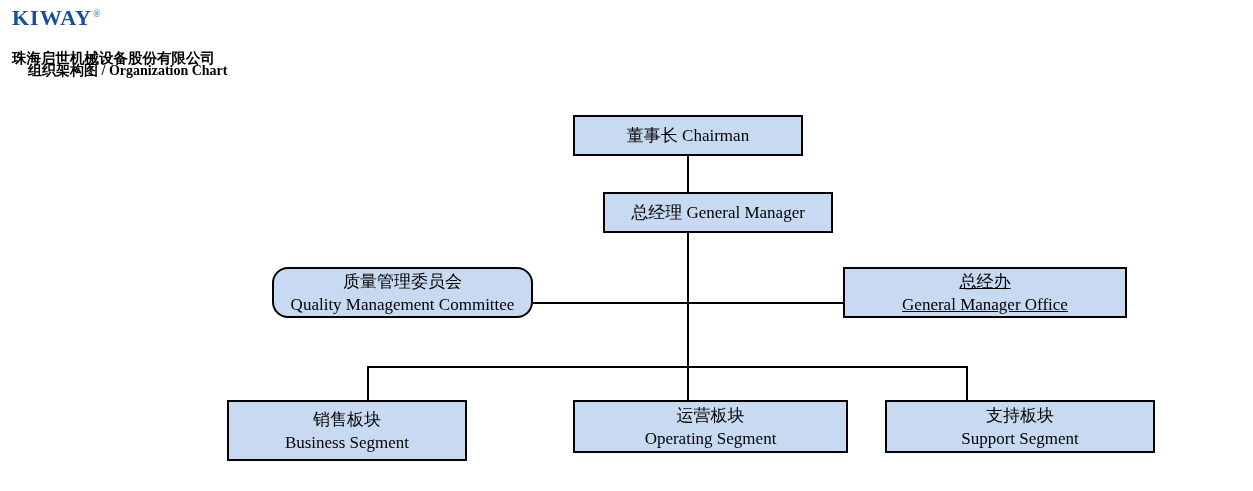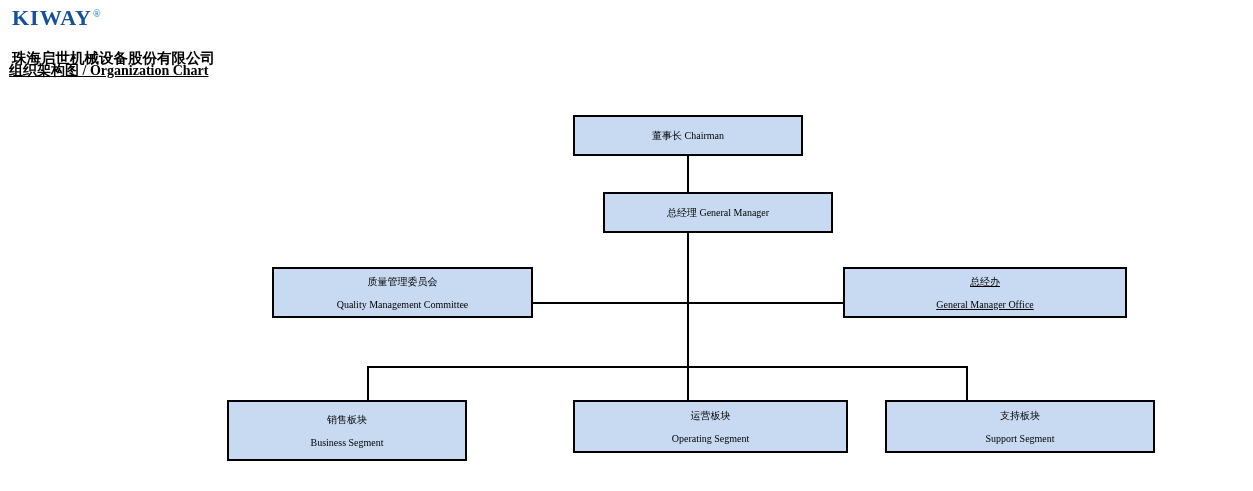--- a/index.html
+++ b/index.html
@@ -48,48 +48,47 @@
     left: 12px;
     top: 50px;
     font-family: "Liberation Sans", "DejaVu Sans", sans-serif;
     font-weight: 700;
     font-size: 14.5px;
     line-height: 17px;
     white-space: nowrap;
   }
   .page-title {
     position: absolute;
-    left: 9px;
+    left: 28px;
     top: 62px;
     font-family: "Liberation Serif", "DejaVu Serif", serif;
     font-weight: 700;
     font-size: 14px;
     line-height: 17px;
     white-space: nowrap;
-    text-decoration: underline;
   }
 
   
   .node {
     position: absolute;
     box-sizing: border-box;
     background: #c8daf2;
     border: 2px solid #000000;
     display: flex;
     flex-direction: column;
     align-items: center;
     justify-content: center;
     text-align: center;
-    font-size: 10px;
+    font-size: 17px;
     line-height: 23px;
     white-space: nowrap;
   }
   .n-chairman  { left: 573px; top: 115px; width: 230px; height: 41px; }
   .n-gm        { left: 573px; top: 192px; width: 230px; height: 41px; margin-left: 30px; }
-  .n-qmc       { left: 272px; top: 267px; width: 261px; height: 51px; }
+  .n-qmc       { left: 272px; top: 267px; width: 261px; height: 51px; border-radius: 16px; }
   .n-gmo       { left: 843px; top: 267px; width: 284px; height: 51px; text-decoration: underline; }
   .n-business  { left: 227px; top: 400px; width: 240px; height: 61px; }
   .n-operating { left: 573px; top: 400px; width: 275px; height: 53px; }
   .n-support   { left: 885px; top: 400px; width: 270px; height: 53px; }
 
   
   .hline, .vline {
     position: absolute;
     background: #000000;
   }

